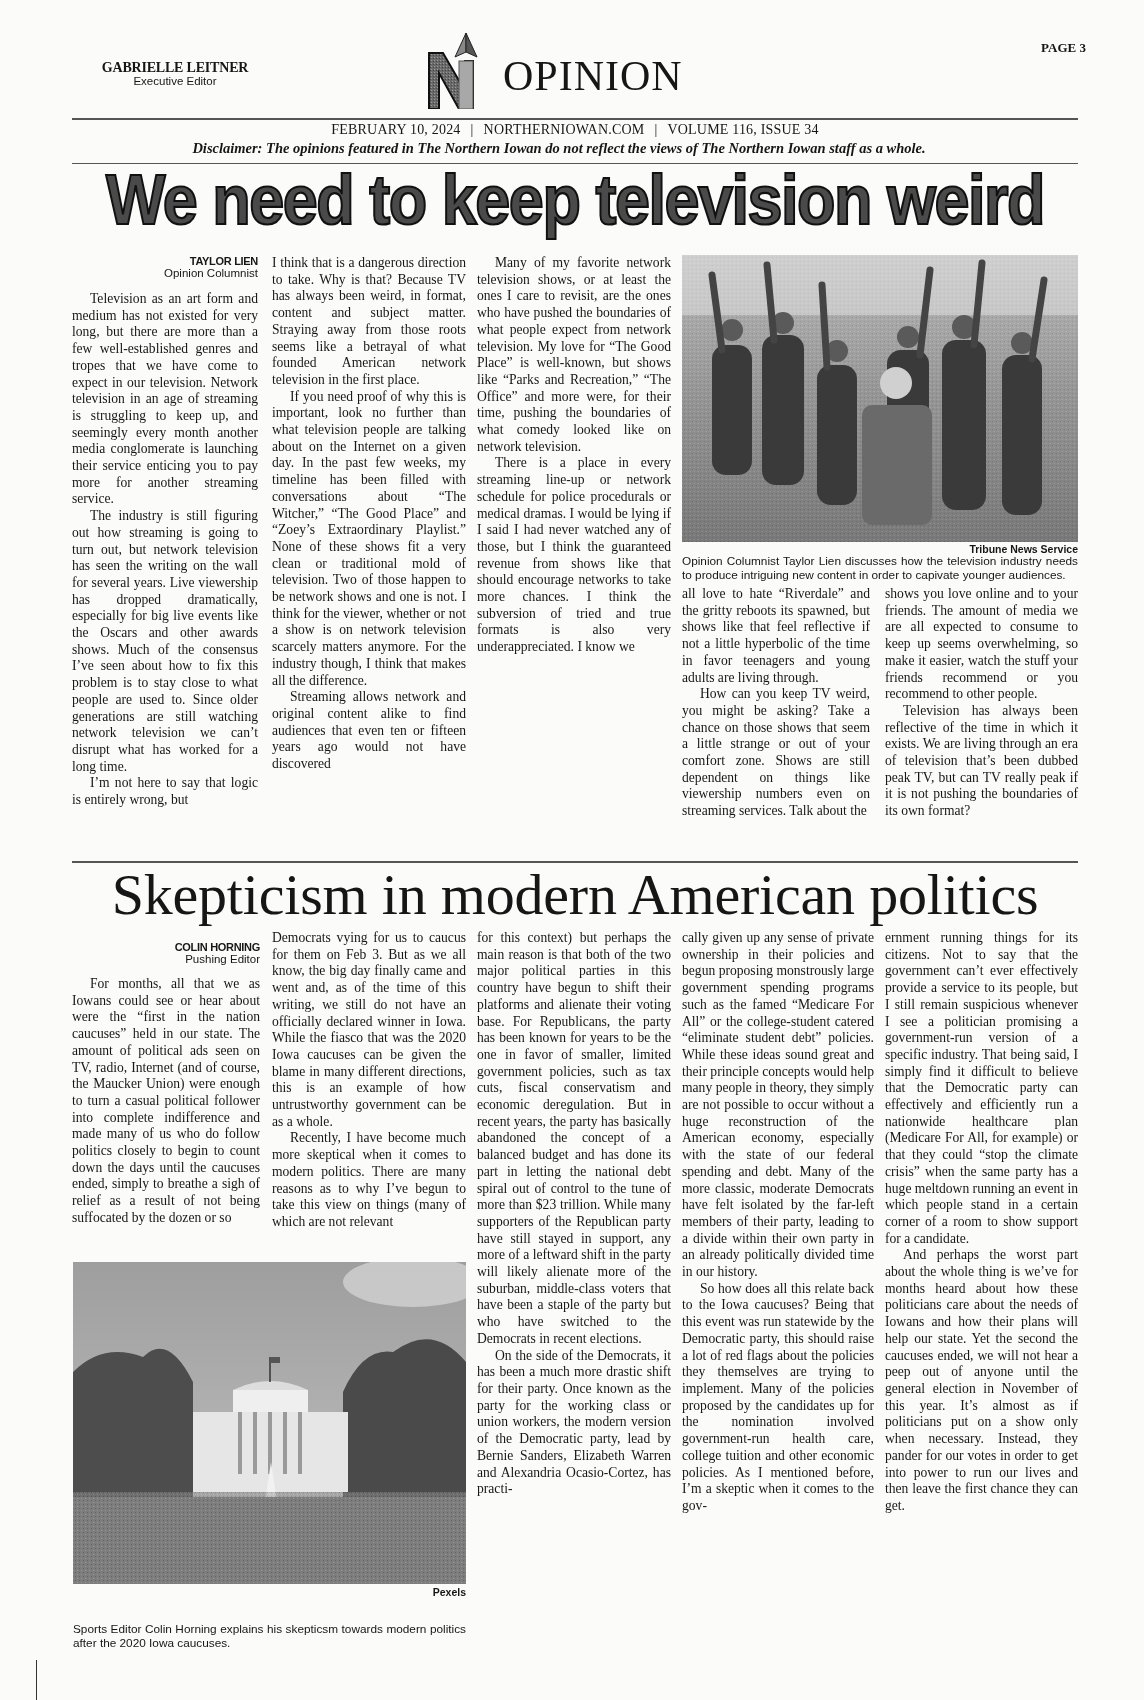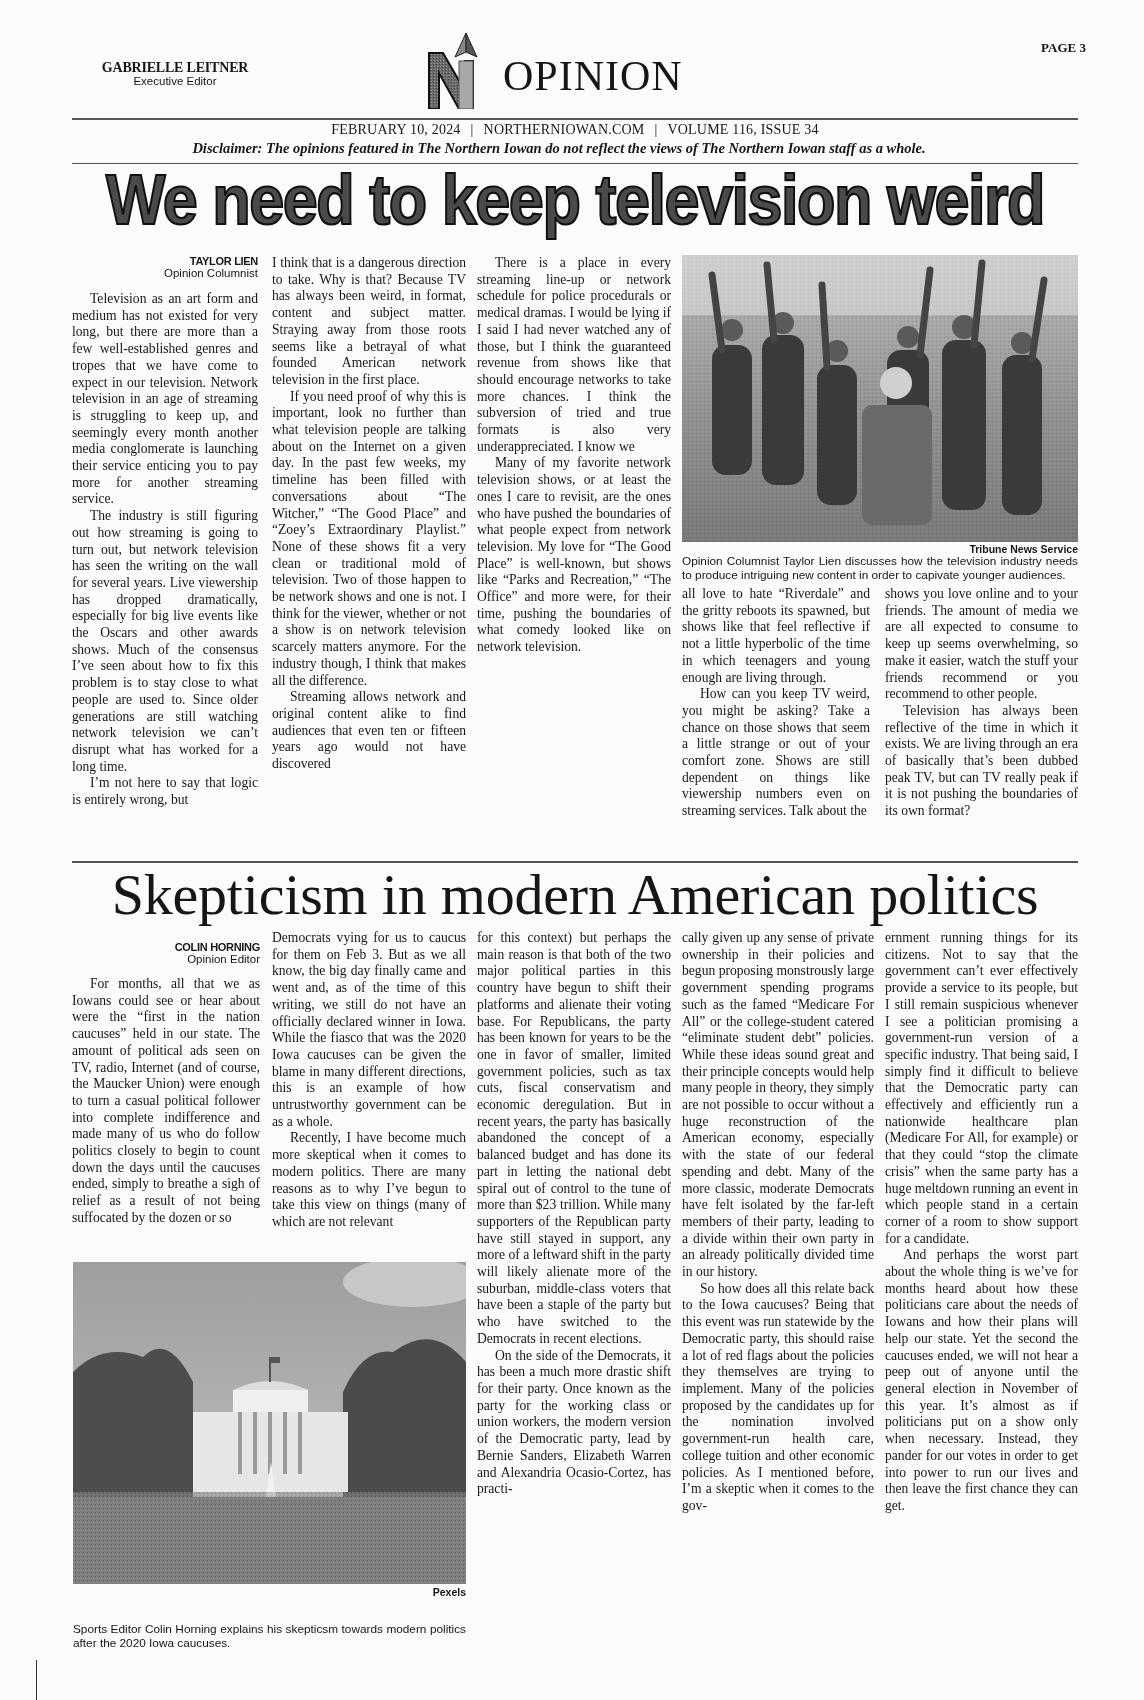--- a/index.html
+++ b/index.html
@@ -77,22 +77,22 @@
   <p>Television as an art form and medium has not existed for very long, but there are more than a few well-established genres and tropes that we have come to expect in our television. Network television in an age of streaming is struggling to keep up, and seemingly every month another media conglomerate is launching their service enticing you to pay more for another streaming service.</p>
   <p>The industry is still figuring out how streaming is going to turn out, but network television has seen the writing on the wall for several years. Live viewership has dropped dramatically, especially for big live events like the Oscars and other awards shows. Much of the consensus I’ve seen about how to fix this problem is to stay close to what people are used to. Since older generations are still watching network television we can’t disrupt what has worked for a long time.</p>
   <p>I’m not here to say that logic is entirely wrong, but</p>
 </div>
 <div class="col" style="left:272px; top:255px; width:194px;">
   <p class="cont">I think that is a dangerous direction to take. Why is that? Because TV has always been weird, in format, content and subject matter. Straying away from those roots seems like a betrayal of what founded American network television in the first place.</p>
   <p>If you need proof of why this is important, look no further than what television people are talking about on the Internet on a given day. In the past few weeks, my timeline has been filled with conversations about “The Witcher,” “The Good Place” and “Zoey’s Extraordinary Playlist.” None of these shows fit a very clean or traditional mold of television. Two of those happen to be network shows and one is not. I think for the viewer, whether or not a show is on network television scarcely matters anymore. For the industry though, I think that makes all the difference.</p>
   <p>Streaming allows network and original content alike to find audiences that even ten or fifteen years ago would not have discovered</p>
 </div>
 <div class="col" style="left:477px; top:255px; width:194px;">
+  <p>Many of my favorite network television shows, or at least the ones I care to revisit, are the ones who have pushed the boundaries of what people expect from network television. My love for “The Good Place” is well-known, but shows like “Parks and Recreation,” “The Office” and more were, for their time, pushing the boundaries of what comedy looked like on network television.</p>
   <p>There is a place in every streaming line-up or network schedule for police procedurals or medical dramas. I would be lying if I said I had never watched any of those, but I think the guaranteed revenue from shows like that should encourage networks to take more chances. I think the subversion of tried and true formats is also very underappreciated. I know we</p>
-  <p>Many of my favorite network television shows, or at least the ones I care to revisit, are the ones who have pushed the boundaries of what people expect from network television. My love for “The Good Place” is well-known, but shows like “Parks and Recreation,” “The Office” and more were, for their time, pushing the boundaries of what comedy looked like on network television.</p>
 </div>
 
 <div class="photo" style="left:682px; top:255px; width:396px; height:287px;">
   <svg width="396" height="287" viewBox="0 0 396 287">
     <defs>
       <pattern id="noise1" width="4" height="4" patternUnits="userSpaceOnUse">
         <rect width="4" height="4" fill="#8a8a8a"></rect>
           <rect width="1" height="1" fill="#bbb"></rect>
           <rect x="2" y="2" width="1" height="1" fill="#555"></rect>
           <rect x="3" y="0" width="1" height="1" fill="#a0a0a0"></rect>
@@ -131,35 +131,35 @@
         <line x1="350" y1="104" x2="362" y2="25"></line>
     </g>
     <rect x="180" y="150" width="70" height="120" rx="10" fill="#6a6a6a"></rect>
     <circle cx="214" cy="128" r="16" fill="#d0d0d0"></circle>
   </svg>
 </div>
 <div class="credit" style="left:682px; top:543px; width:396px;">Tribune News Service</div>
 <div class="caption" style="left:682px; top:555px; width:396px;">Opinion Columnist Taylor Lien discusses how the television industry needs to produce intriguing new content in order to capivate younger audiences.</div>
 
 <div class="col" style="left:682px; top:586px; width:188px;">
-  <p class="cont">all love to hate “Riverdale” and the gritty reboots its spawned, but shows like that feel reflective if not a little hyperbolic of the time in which teenagers and young enough are living through.</p>
+  <p class="cont">all love to hate “Riverdale” and the gritty reboots its spawned, but shows like that feel reflective if not a little hyperbolic of the time in favor teenagers and young adults are living through.</p>
   <p>How can you keep TV weird, you might be asking? Take a chance on those shows that seem a little strange or out of your comfort zone. Shows are still dependent on things like viewership numbers even on streaming services. Talk about the</p>
 </div>
 <div class="col" style="left:885px; top:586px; width:193px;">
   <p class="cont">shows you love online and to your friends. The amount of media we are all expected to consume to keep up seems overwhelming, so make it easier, watch the stuff your friends recommend or you recommend to other people.</p>
-  <p>Television has always been reflective of the time in which it exists. We are living through an era of basically that’s been dubbed peak TV, but can TV really peak if it is not pushing the boundaries of its own format?</p>
+  <p>Television has always been reflective of the time in which it exists. We are living through an era of television that’s been dubbed peak TV, but can TV really peak if it is not pushing the boundaries of its own format?</p>
 </div>
 
 <div class="abs rule" style="top:861px; border-top-width:2px;"></div>
 
 <div class="abs headline2">Skepticism in modern American politics</div>
 
 <div class="abs byline" style="left:72px; top:941px; width:188px;">
   <span class="name">COLIN HORNING</span>
-  <span class="role">Opinion Editor</span>
+  <span class="role">Pushing Editor</span>
 </div>
 
 <div class="col" style="left:72px; top:976px; width:188px;">
   <p>For months, all that we as Iowans could see or hear about were the “first in the nation caucuses” held in our state. The amount of political ads seen on TV, radio, Internet (and of course, the Maucker Union) were enough to turn a casual political follower into complete indifference and made many of us who do follow politics closely to begin to count down the days until the caucuses ended, simply to breathe a sigh of relief as a result of not being suffocated by the dozen or so</p>
 </div>
 <div class="col" style="left:272px; top:930px; width:194px;">
   <p class="cont">Democrats vying for us to caucus for them on Feb 3. But as we all know, the big day finally came and went and, as of the time of this writing, we still do not have an officially declared winner in Iowa. While the fiasco that was the 2020 Iowa caucuses can be given the blame in many different directions, this is an example of how untrustworthy government can be as a whole.</p>
   <p>Recently, I have become much more skeptical when it comes to modern politics. There are many reasons as to why I’ve begun to take this view on things (many of which are not relevant</p>
 </div>
 

